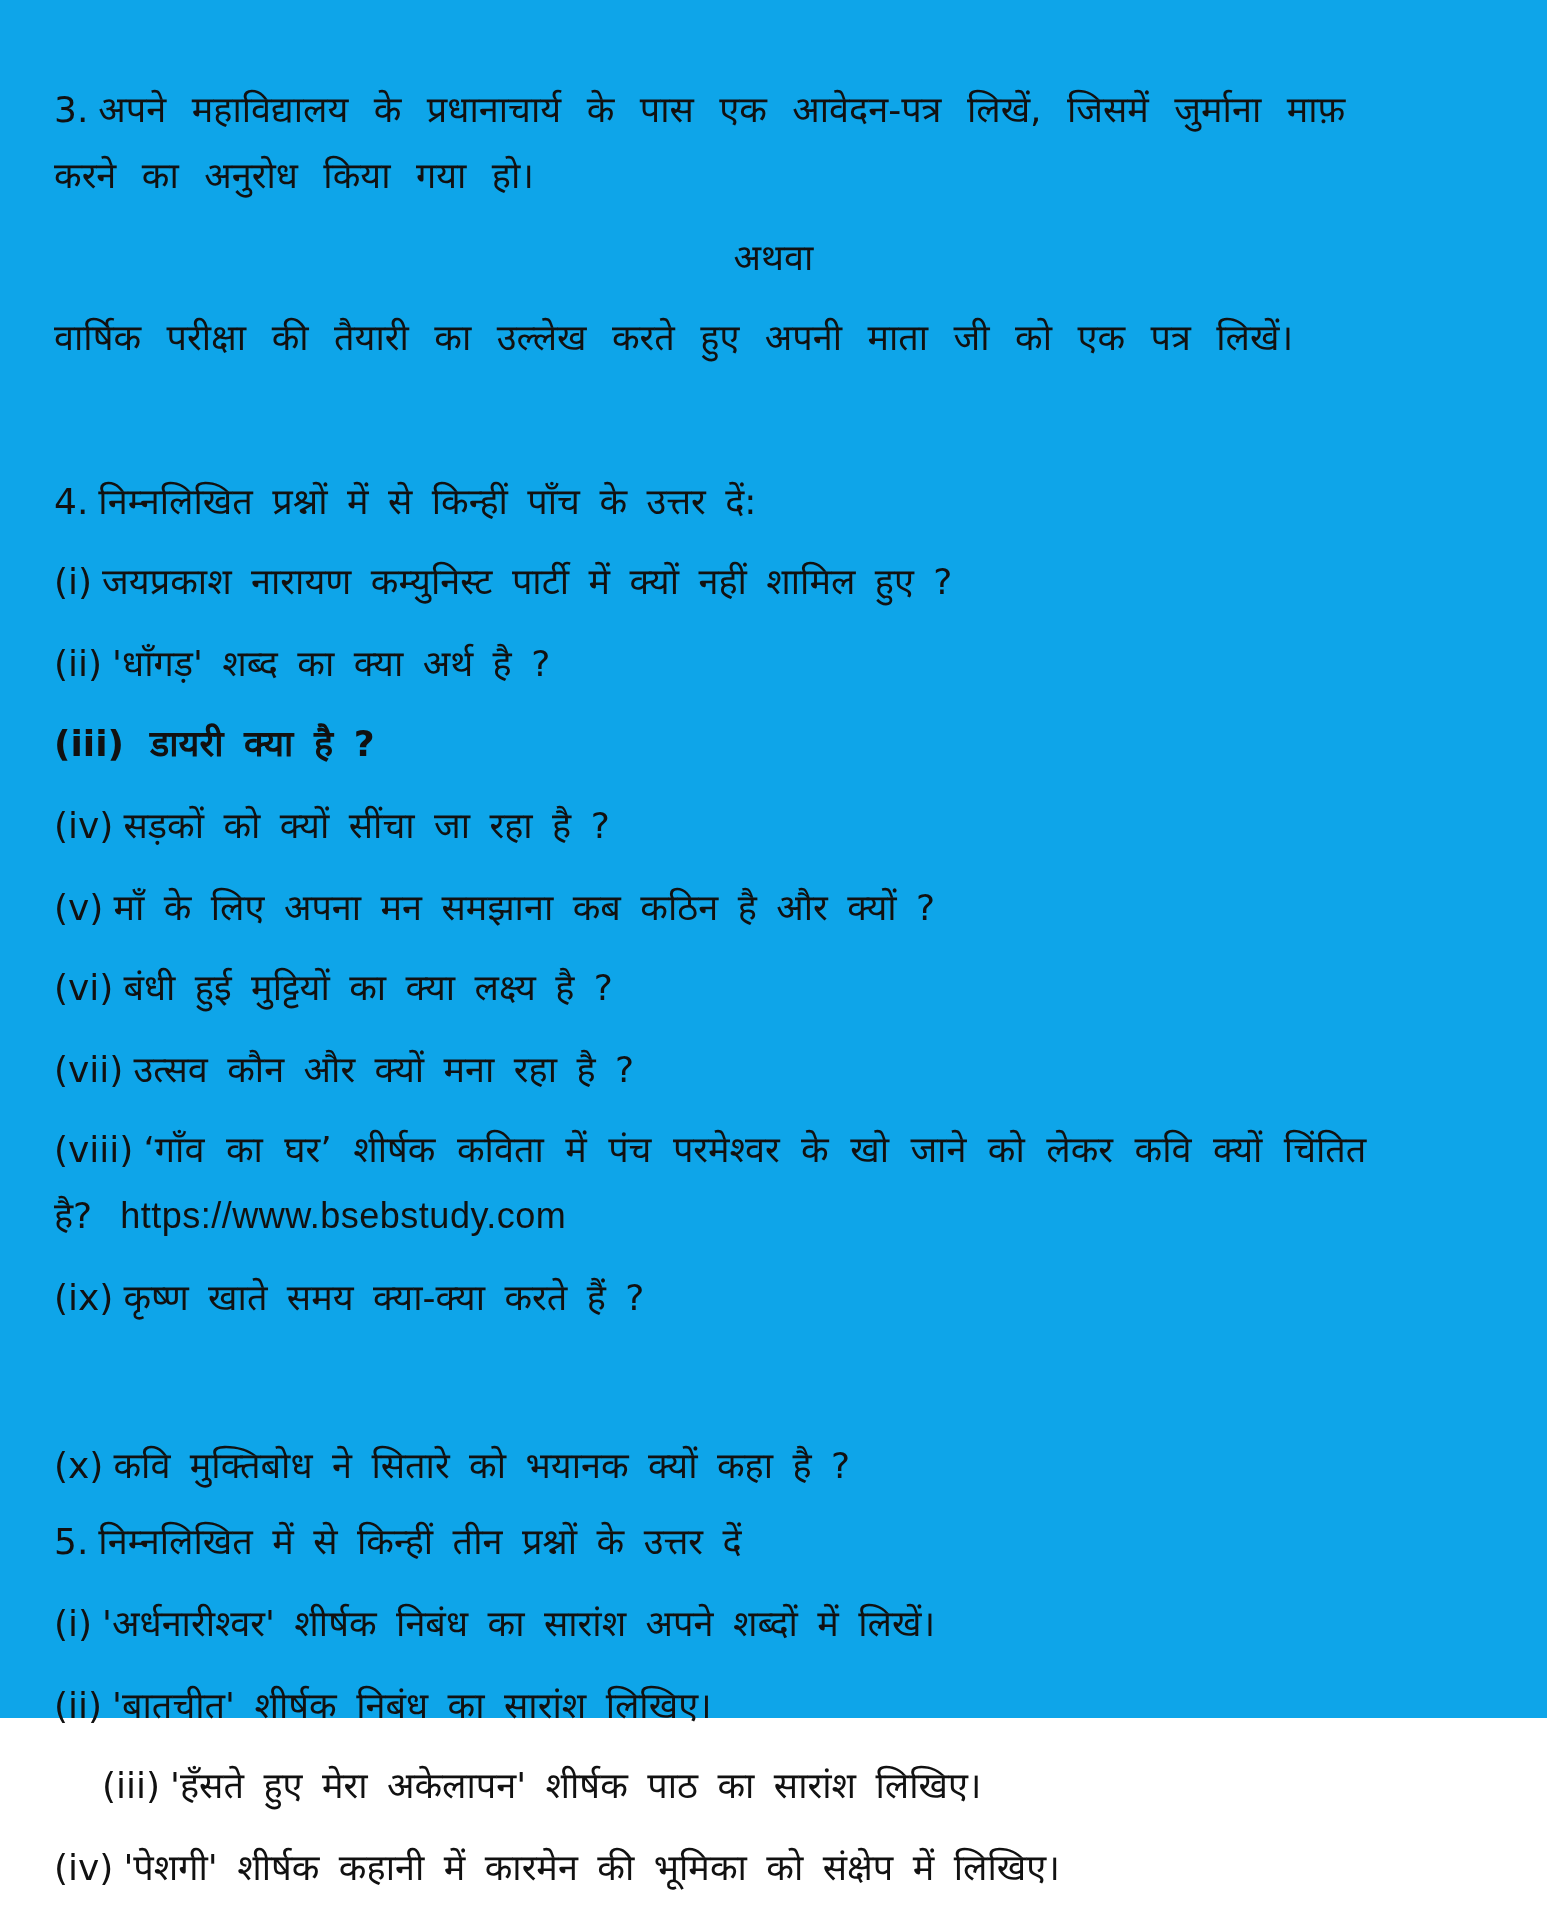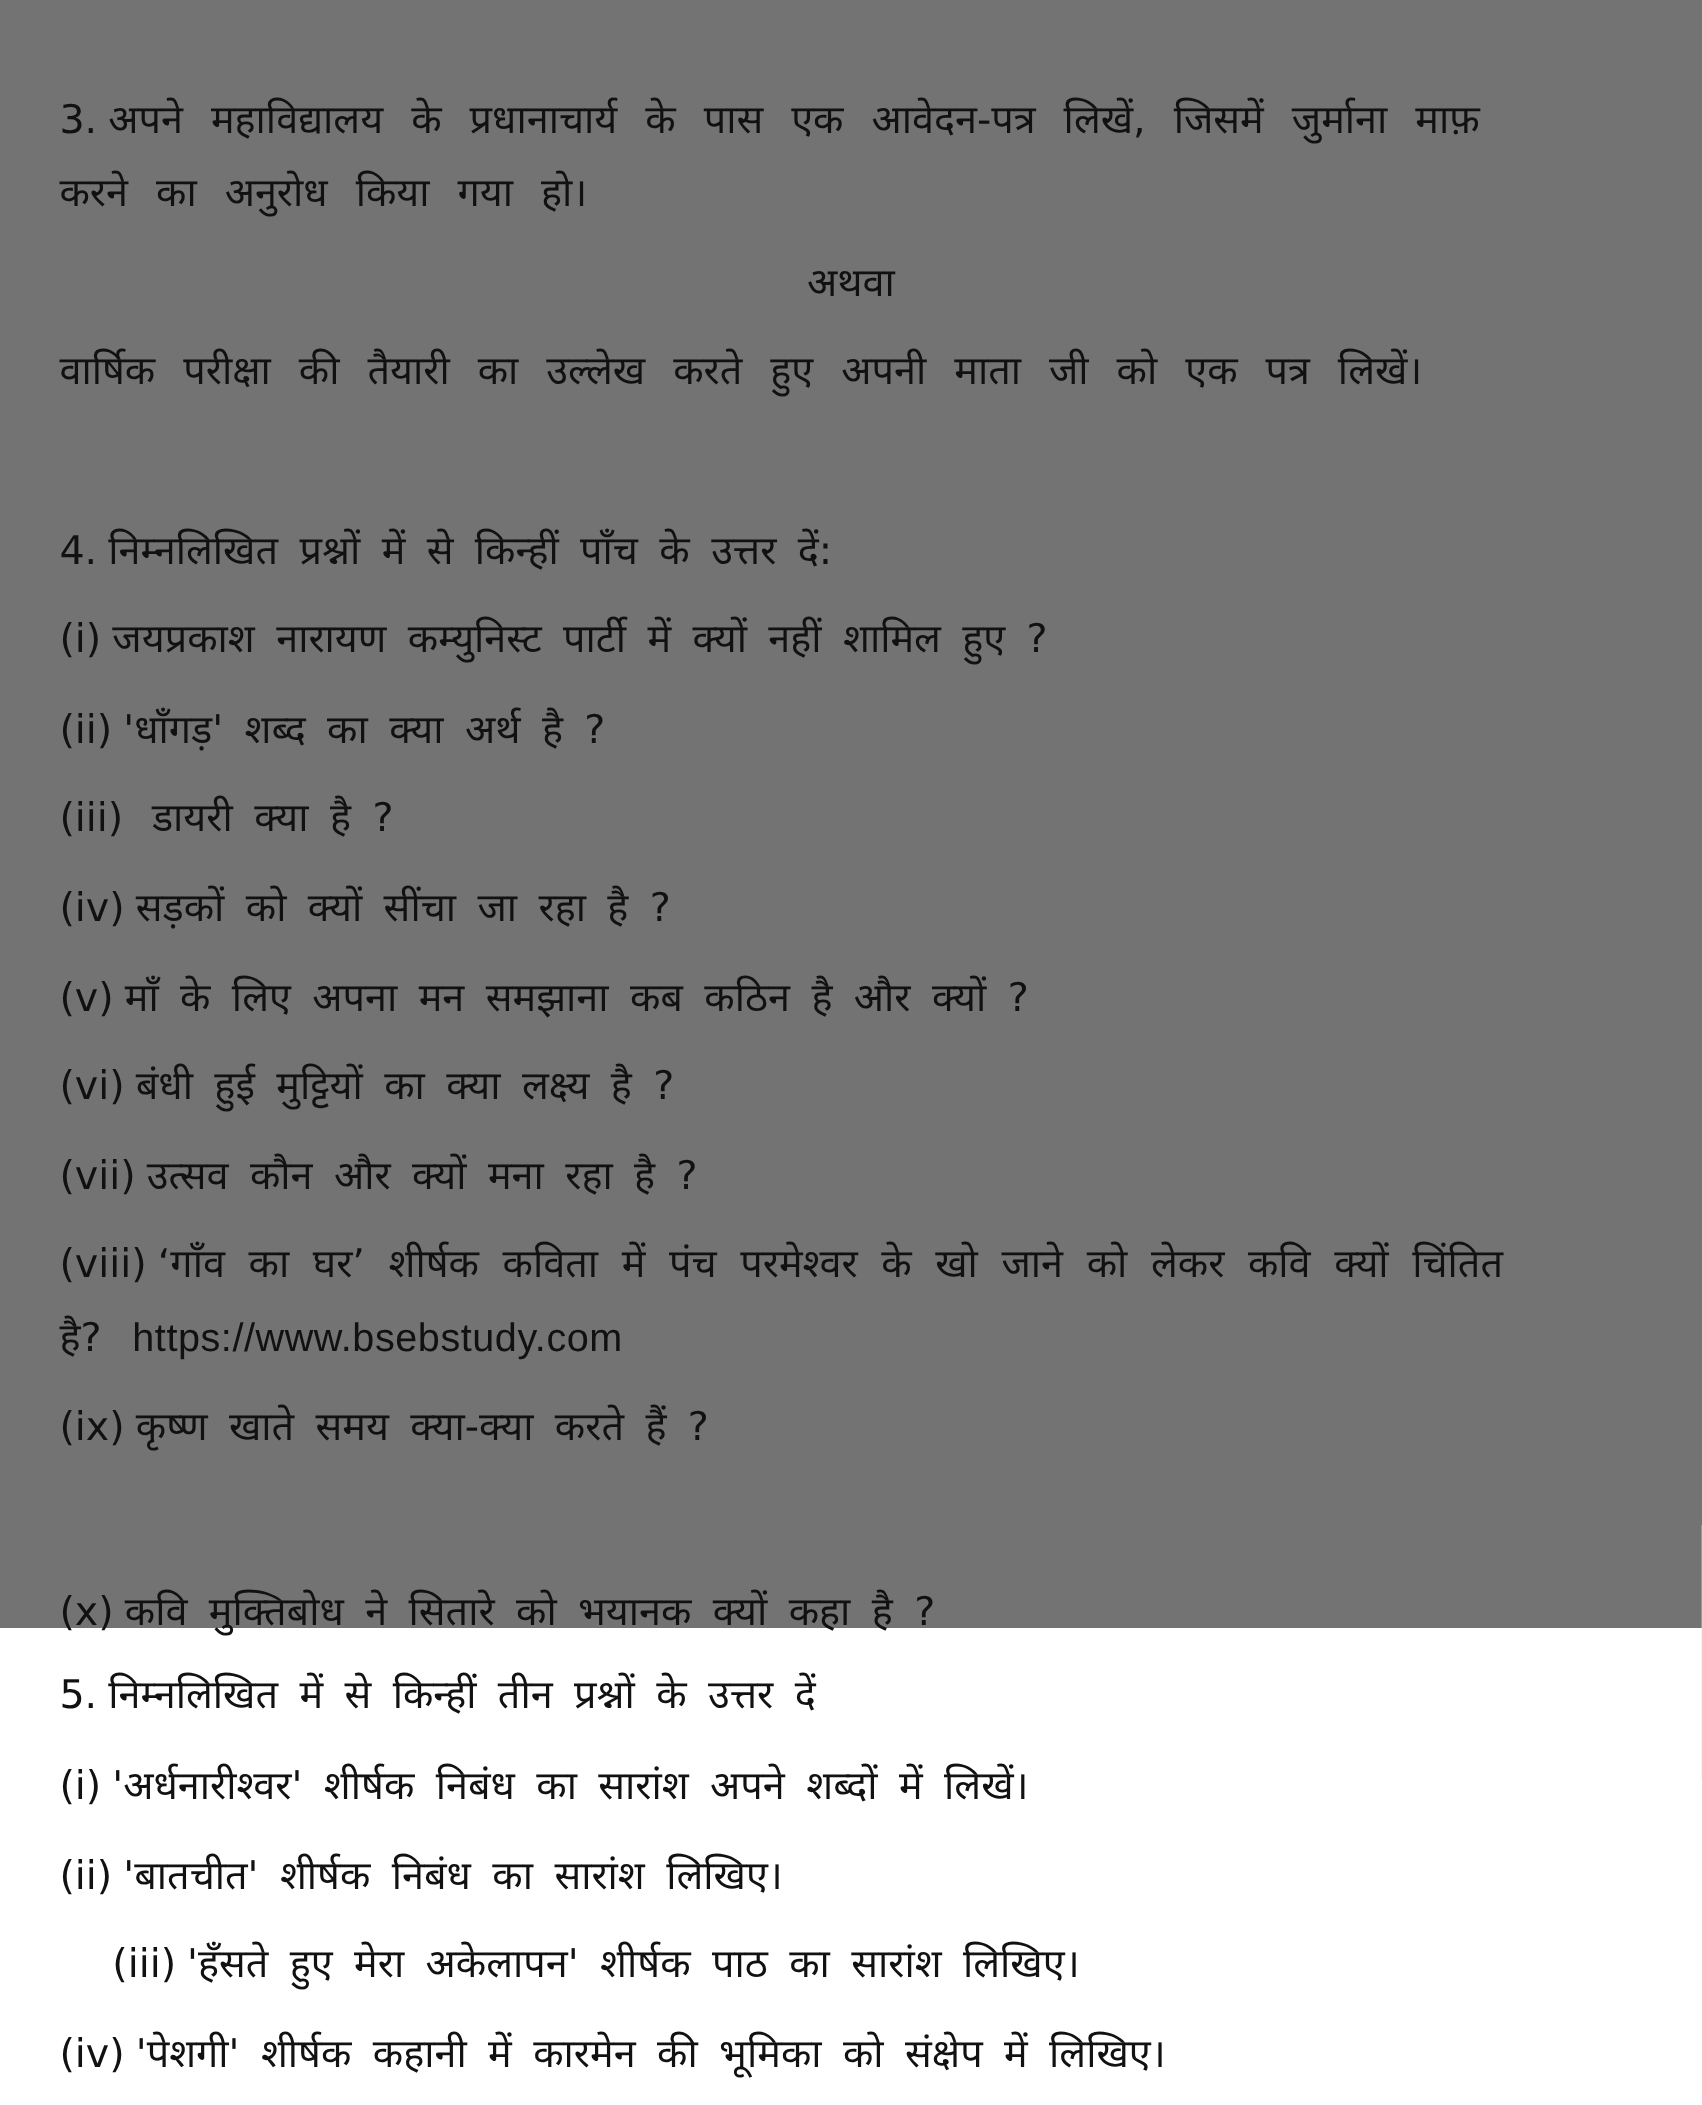--- a/index.html
+++ b/index.html
@@ -12,22 +12,22 @@
       height: 1914px;
       position: relative;
       overflow: hidden;
       color: #111111;
       font-family: "DejaVu Sans", "Liberation Sans", sans-serif;
     }
     .page {
       position: absolute;
       left: 0; top: 0;
       width: 1547px;
-      height: 1480px;
-      background: #737373;
+      height: 1718px;
+      background: #0ea5e9;
     }
     .line {
       position: absolute;
       left: 54px;
       font-size: 36px;
       line-height: 44px;
       white-space: nowrap;
       word-spacing: 8px;
     }
     .line.wide { word-spacing: 14px; }
@@ -61,21 +61,21 @@
   <div class="line" style="top:480px;">
     <span class="q-num">4.</span><span>निम्नलिखित प्रश्नों में से किन्हीं पाँच के उत्तर दें:</span>
   </div>
 
   <div class="line" style="top:560px;">
     <span class="q-num">(i)</span><span>जयप्रकाश नारायण कम्युनिस्ट पार्टी में क्यों नहीं शामिल हुए ?</span>
   </div>
   <div class="line" style="top:642px;">
     <span class="q-num">(ii)</span><span>'धाँगड़' शब्द का क्या अर्थ है ?</span>
   </div>
-  <div class="line" style="top:722px;">
+  <div class="line" style="top:722px;font-weight:bold;">
     <span class="q-num" style="margin-right:26px;">(iii)</span><span>डायरी क्या है ?</span>
   </div>
   <div class="line" style="top:804px;text-align:right;">
     <span class="q-num">(iv)</span><span>सड़कों को क्यों सींचा जा रहा है ?</span>
   </div>
   <div class="line" style="top:886px;">
     <span class="q-num">(v)</span><span>माँ के लिए अपना मन समझाना कब कठिन है और क्यों ?</span>
   </div>
   <div class="line" style="top:966px;">
     <span class="q-num">(vi)</span><span>बंधी हुई मुट्टियों का क्या लक्ष्य है ?</span>

